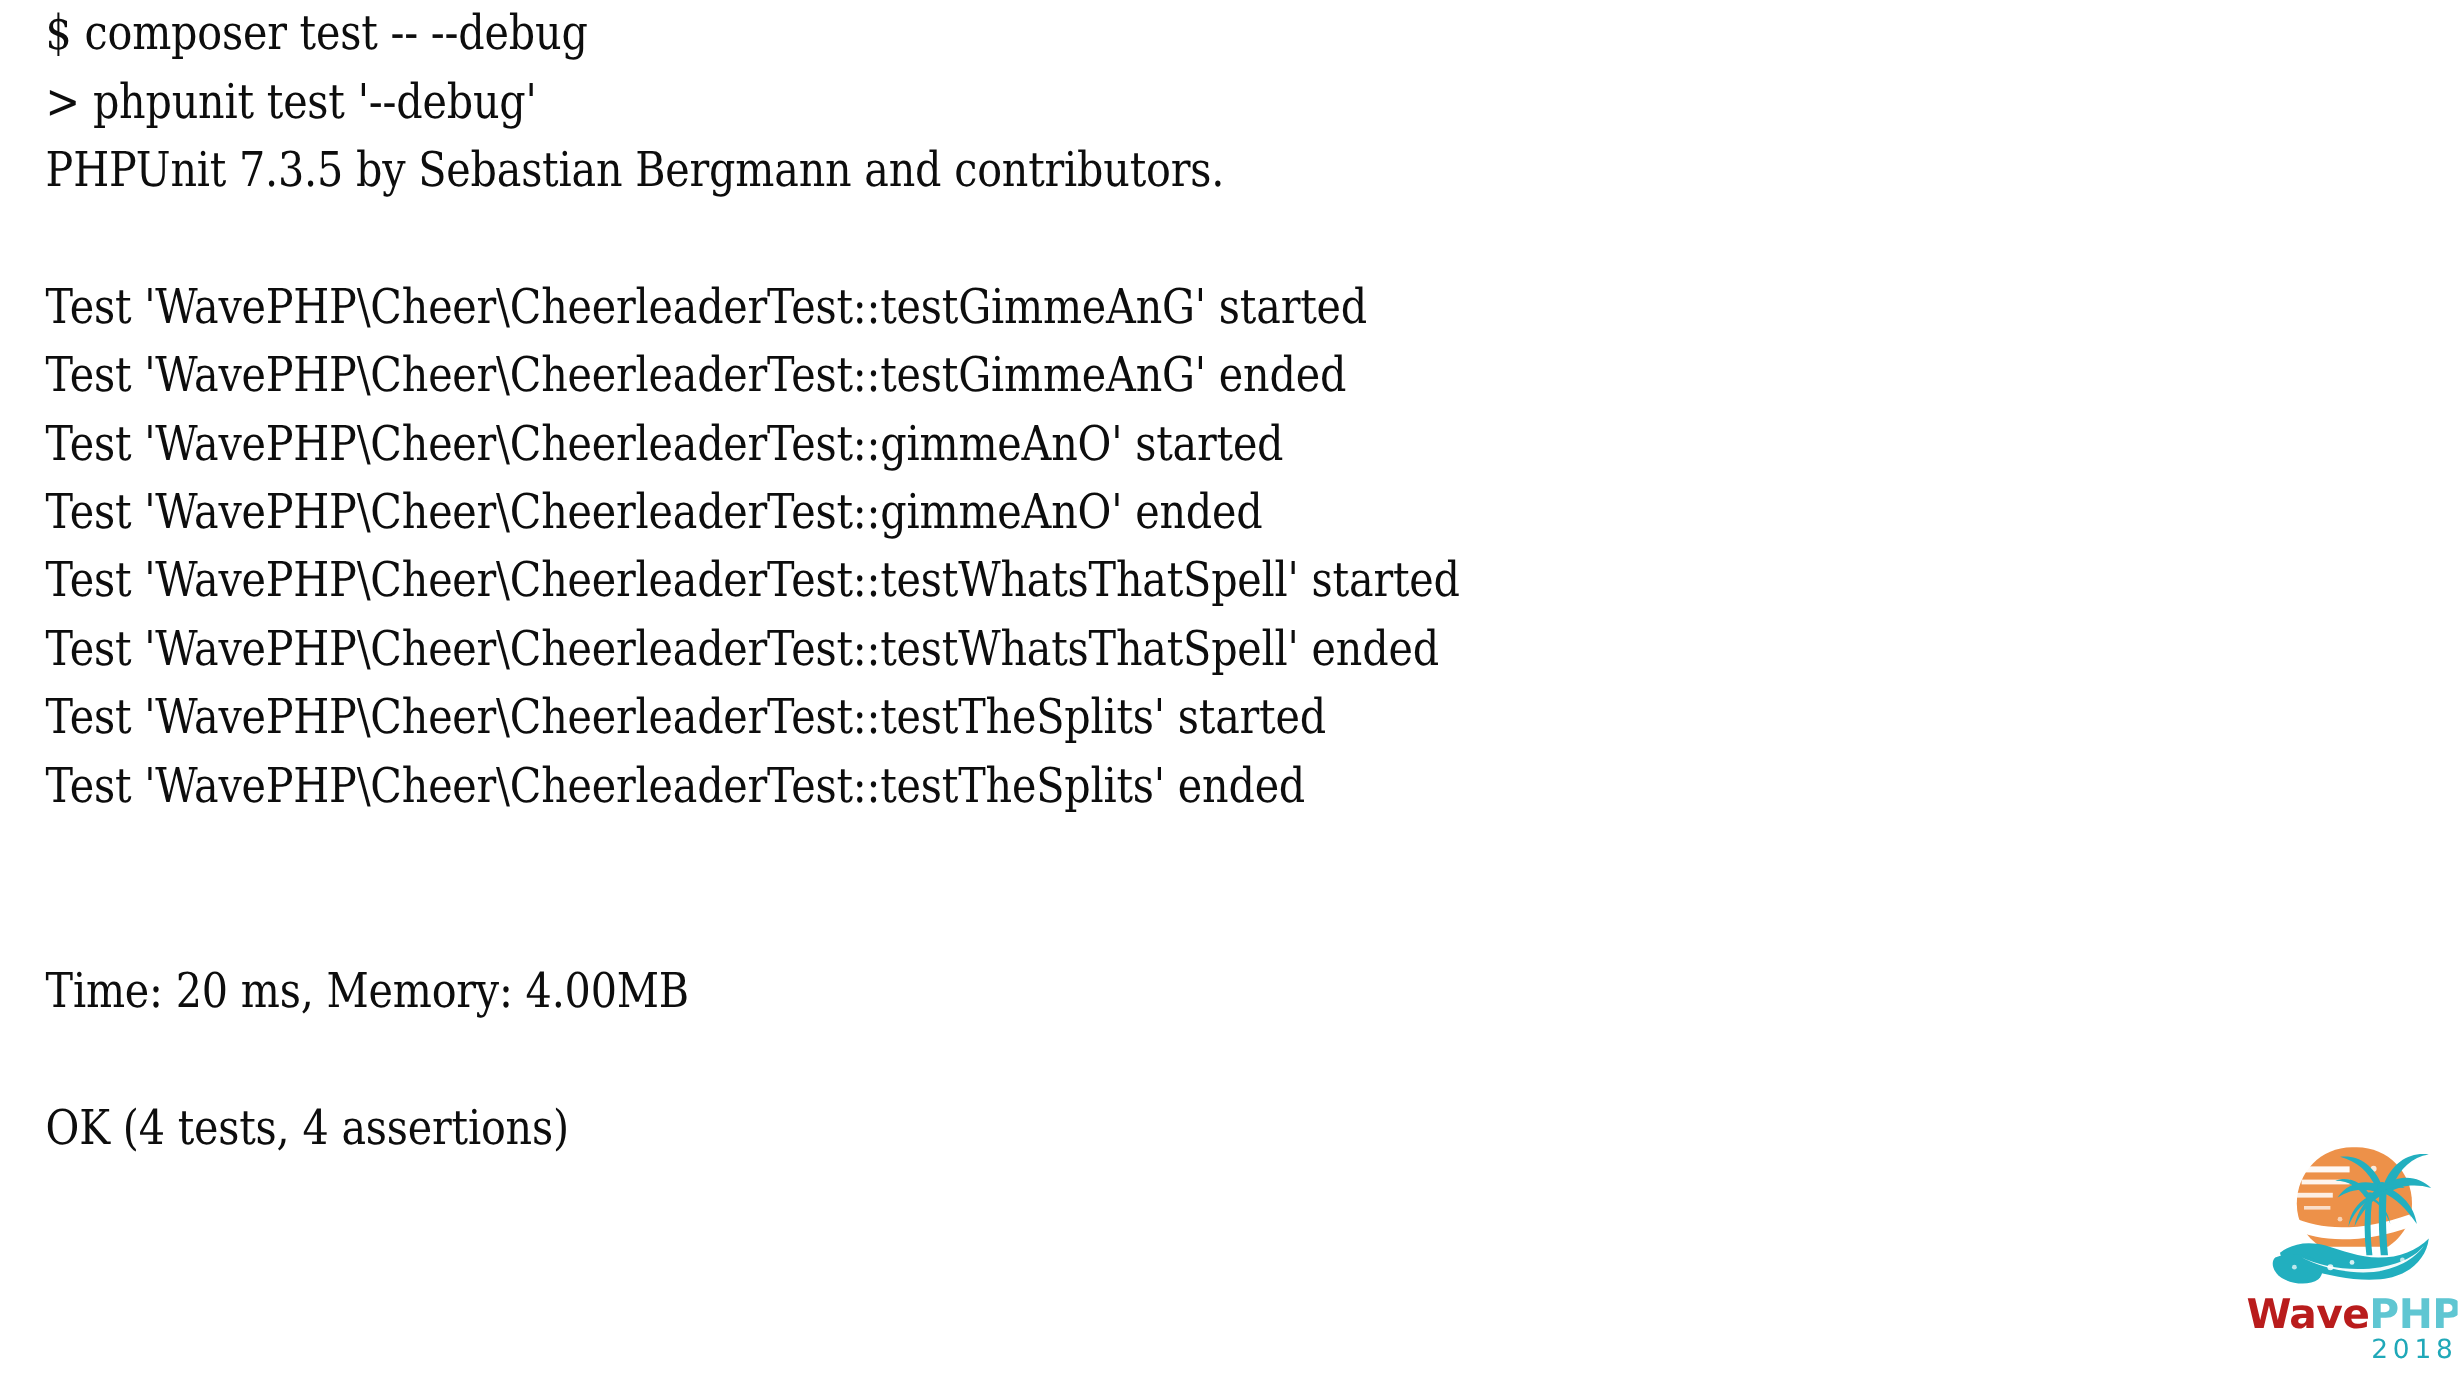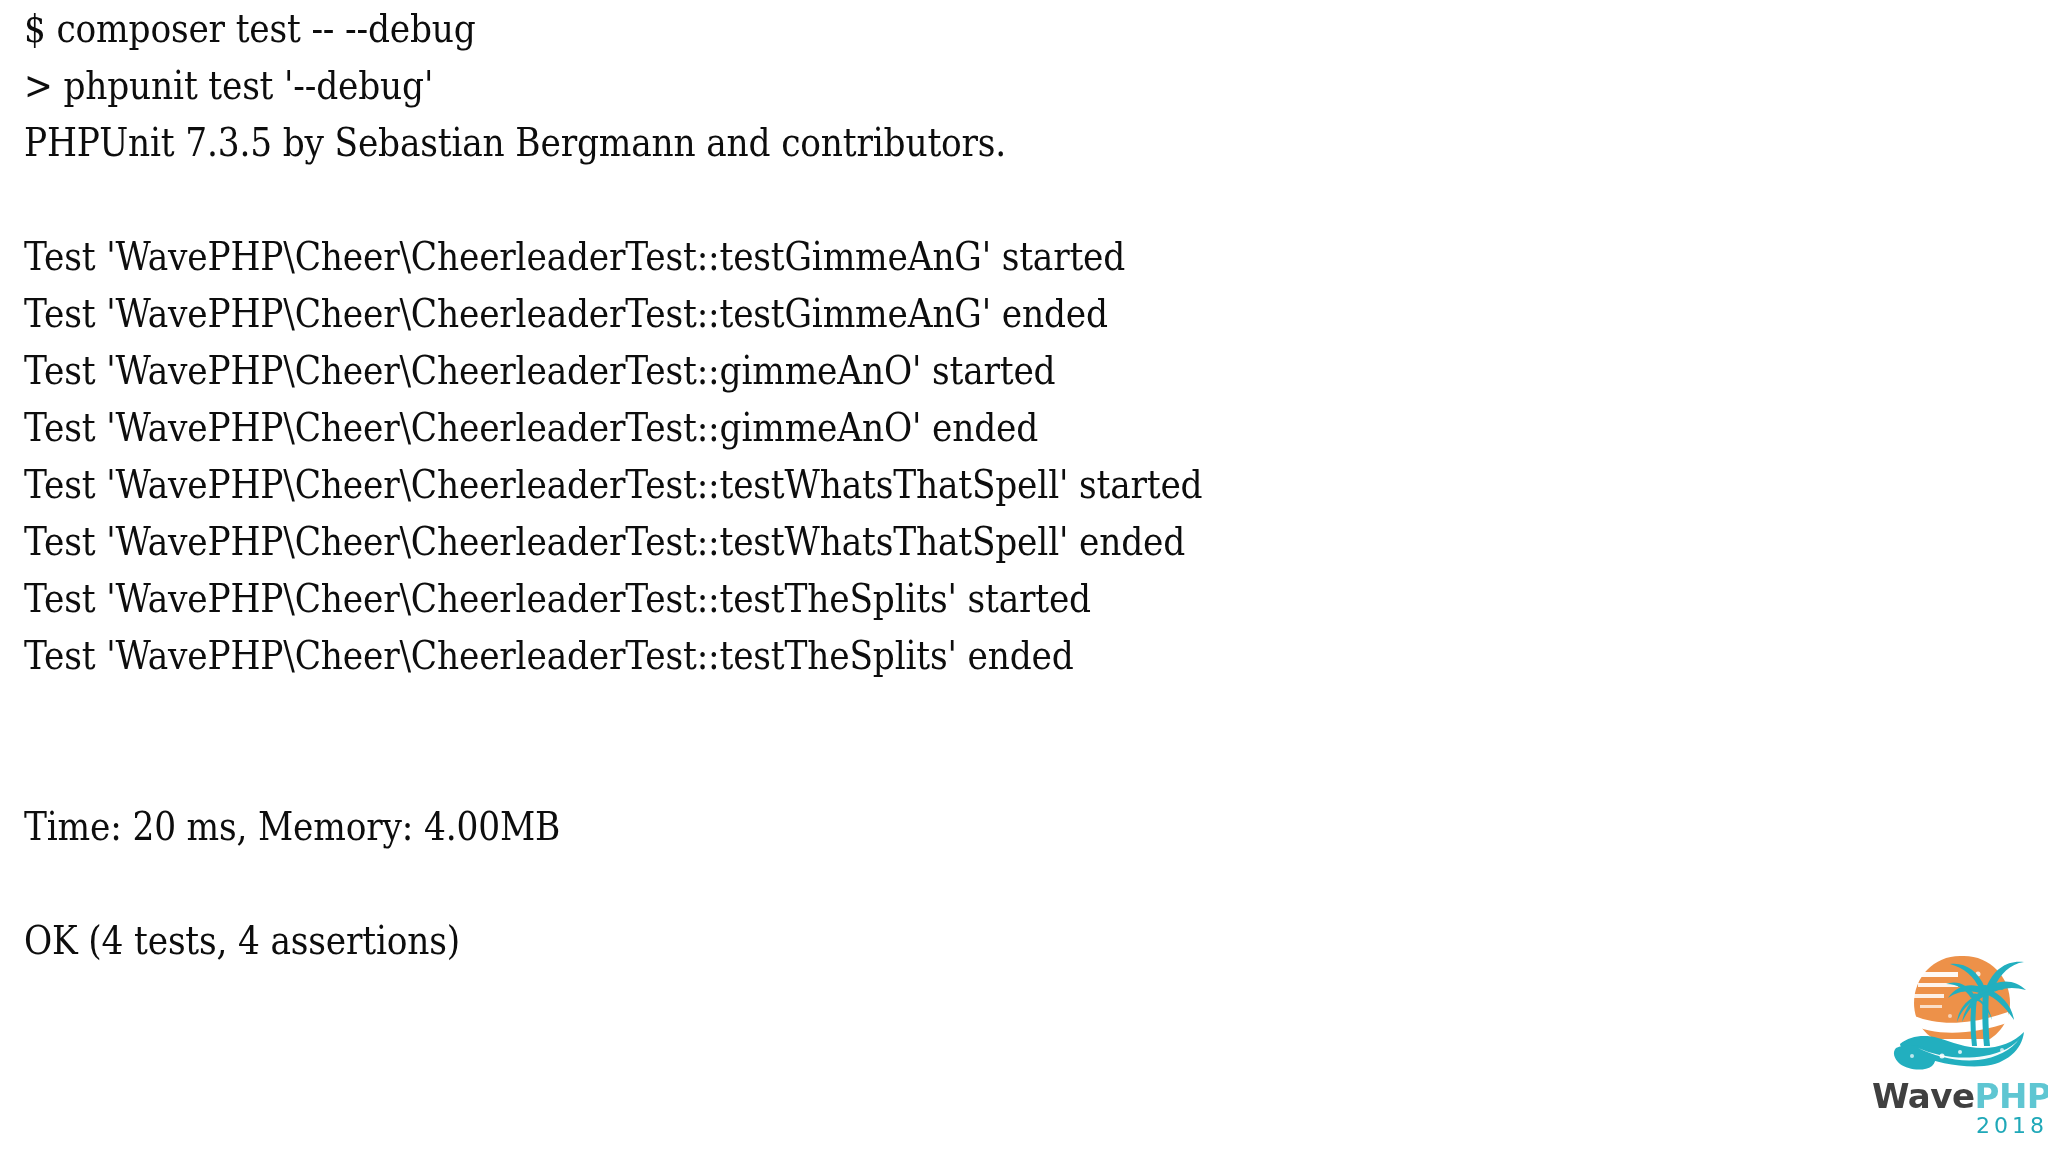--- a/index.html
+++ b/index.html
@@ -18,21 +18,21 @@
   #screen {
     position: relative;
     width: 2048px;
     height: 1152px;
     background: #ffffff;
   }
 
   
   #console {
     position: absolute;
-    left: 24px;
+    left: 38px;
     top: 0px;
     width: 1800px;
   }
 
   .line {
     font-family: "DejaVu Serif", "Liberation Serif", serif;
     font-size: 40px;
     line-height: 57px;
     color: #0d0d0d;
     white-space: pre;
@@ -66,21 +66,21 @@
     top: 126px;
     width: 176px;
     text-align: center;
     font-family: "DejaVu Sans", "Liberation Sans", sans-serif;
     font-size: 34px;
     font-weight: bold;
     letter-spacing: -0.5px;
     line-height: 36px;
     white-space: nowrap;
   }
-  #logo-wordmark .wave { color: #404040; }
+  #logo-wordmark .wave { color: #b91c1c; }
   #logo-wordmark .php  { color: #5fc6d2; }
   #logo-year {
     position: absolute;
     left: 0px;
     top: 162px;
     width: 176px;
     text-align: right;
     font-family: "DejaVu Sans", "Liberation Sans", sans-serif;
     font-size: 22px;
     letter-spacing: 4px;

